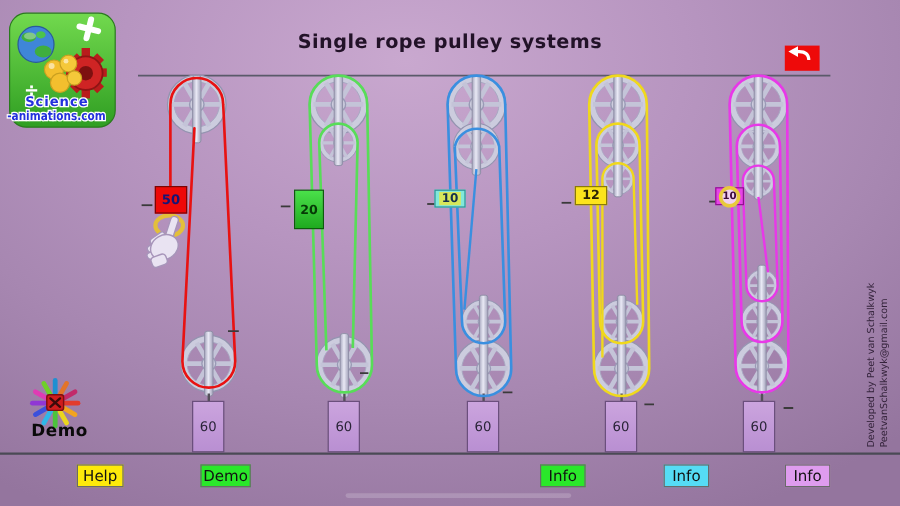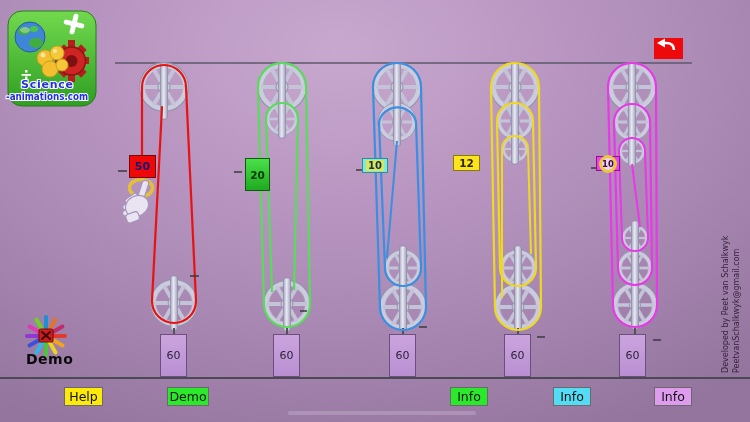--- a/index.html
+++ b/index.html
@@ -12,21 +12,21 @@
   .title{
     position:absolute;left:230px;top:25px;width:290px;text-align:center;
     font-size:16px;font-weight:600;color:#221228;letter-spacing:.4px;
   }
   .back-btn{position:absolute;left:654px;top:38px;width:29px;height:21px;background:#ee0a0a;display:flex;align-items:center;justify-content:center;cursor:pointer;}
   .force{position:absolute;display:flex;align-items:center;justify-content:center;font-weight:bold;box-sizing:border-box;cursor:pointer;}
   .force1{left:129px;top:155px;width:27px;height:23px;background:#ee0808;border:1px solid #7a0505;color:#151578;font-size:11px;}
   .force2{left:245px;top:158px;width:25px;height:33px;background:linear-gradient(180deg,#4ae04a,#1faa1f);border:1px solid #0c5c0c;color:#063a06;font-size:10.5px;}
   .force3{left:362px;top:158px;width:26px;height:15px;background:#82e8da;border:1px solid #2d8f96;color:#15304d;font-size:10px;}
   .force3 .pill{background:#d7e75a;padding:0 2px;line-height:11px;}
-  .force4{left:453px;top:155px;width:27px;height:16px;background:#fce41c;border:1px solid #8a7a08;color:#2c2405;font-size:10.5px;}
+  .force4{left:479px;top:155px;width:27px;height:16px;background:#fce41c;border:1px solid #8a7a08;color:#2c2405;font-size:10.5px;}
   .force5{left:596px;top:156px;width:24px;height:15px;background:#e743e7;border:1px solid #8f1190;color:#3c0b3c;font-size:8.5px;align-items:center;}
   .force5 .ring{width:12px;height:12px;border:3px solid #e8c93c;border-radius:50%;display:flex;align-items:center;justify-content:center;background:#f0d0f0;}
   .weight{
     position:absolute;top:334px;width:27px;height:43px;
     background:linear-gradient(180deg,#cba4de,#b98fd2);
     border:1px solid #6b4f7d;display:flex;align-items:center;justify-content:center;
     font-size:11px;color:#2a2438;box-sizing:border-box;
   }
   .ui-btn{
     position:absolute;top:387px;height:19px;display:flex;align-items:center;justify-content:center;
@@ -203,20 +203,21 @@
       <line x1="41.7" y1="333.5" x2="29.5" y2="326.5" stroke="#df3bb4"></line>
       <line x1="43.5" y1="331.7" x2="36.5" y2="319.5" stroke="#6fd028"></line>
       <line x1="46" y1="331" x2="46" y2="317" stroke="#1f8fd2"></line>
       <line x1="48.5" y1="331.7" x2="55.5" y2="319.5" stroke="#e2742a"></line>
       <line x1="50.3" y1="333.5" x2="62.5" y2="326.5" stroke="#c22a6a"></line>
       <rect x="39" y="329" width="14" height="13" rx="2" fill="#cf1d1d" stroke="#7e0f0f" stroke-width="1.2"></rect>
       <path d="M42,332 L50,339 M50,332 L42,339" stroke="#3c0a0a" stroke-width="2"></path>
     </g>
   </svg>
 
+  <div class="title">Single rope pulley systems</div>
   <div class="back-btn">
     <svg width="24" height="16" viewBox="0 0 24 16">
       <path d="M20,12 Q20,5 12,5 L9,5" stroke="#ffffff" stroke-width="2.6" fill="none"></path>
       <path d="M11,0.5 L3,5 L11,9.5 Z" fill="#ffffff"></path>
     </svg>
   </div>
 
   <div class="force force1">
       <span>50</span>
     </div>

